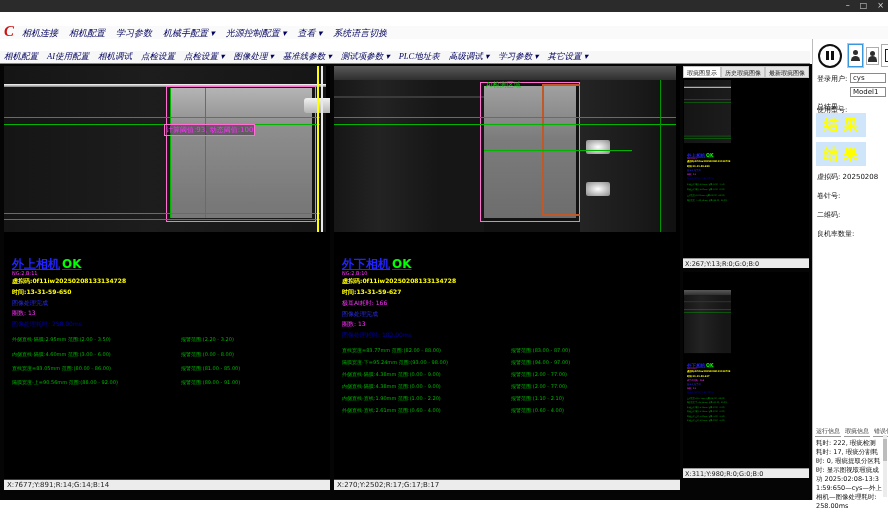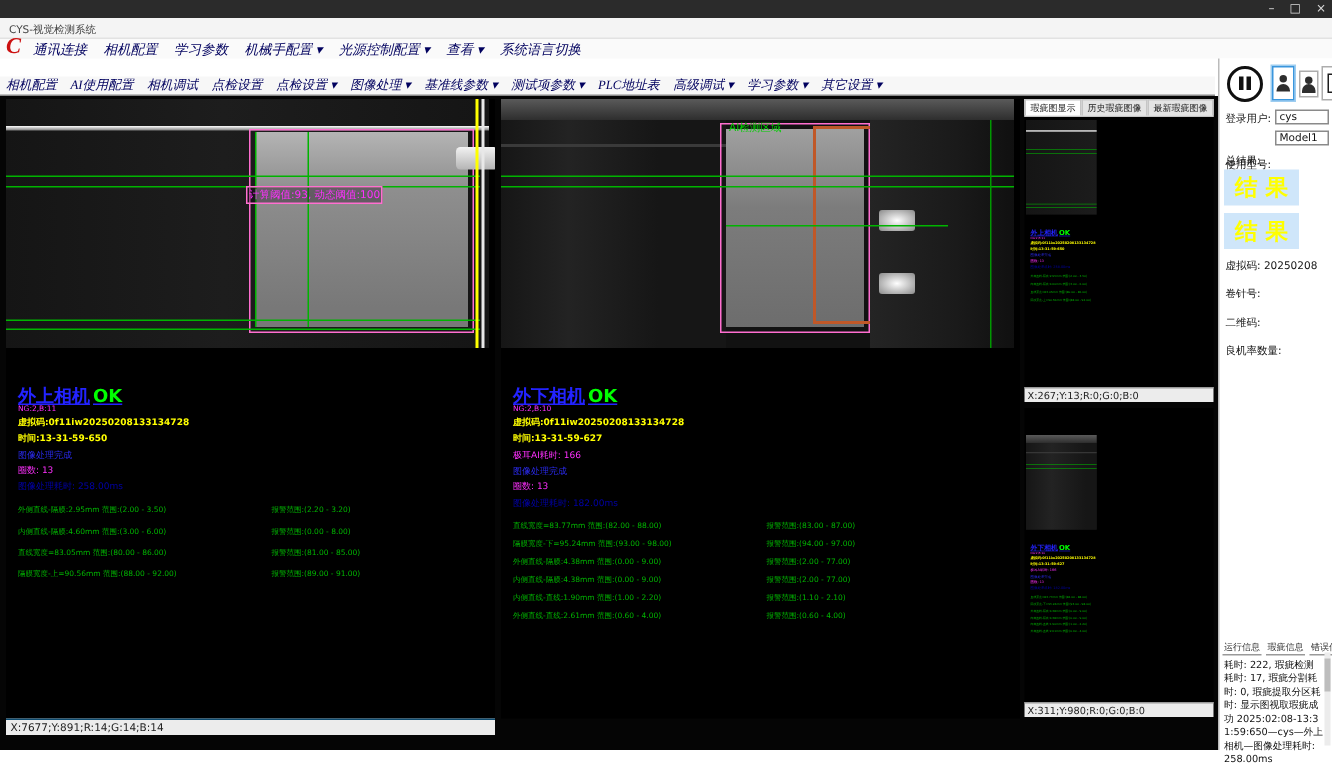--- a/index.html
+++ b/index.html
@@ -116,28 +116,25 @@
 <div id="root">
 
   <div id="osbar">
     <div class="wbtns">
       <span>–</span>
       <span>□</span>
       <span>×</span>
     </div>
   </div>
 
-  <div id="titlerow">
-    <span class="ttl">CYS-视觉检测系统</span>
-  </div>
 
   <div id="menubar">
     <span class="logo">C</span>
     <div class="mitems">
-      <span class="mitem">通讯连接</span>
+      <span class="mitem">相机连接</span>
       <span class="mitem">相机配置</span>
       <span class="mitem">学习参数</span>
       <span class="mitem">机械手配置 ▾</span>
       <span class="mitem">光源控制配置 ▾</span>
       <span class="mitem">查看 ▾</span>
       <span class="mitem">系统语言切换</span>
     </div>
   </div>
 
 
@@ -252,20 +249,21 @@
       </div>
       <div class="mrow" style="top:329px">
         <span class="mlabel">内侧直线-直线:1.90mm 范围:(1.00 - 2.20)</span>
         <span class="malarm">报警范围:(1.10 - 2.10)</span>
       </div>
       <div class="mrow" style="top:341px">
         <span class="mlabel">外侧直线-直线:2.61mm 范围:(0.60 - 4.00)</span>
         <span class="malarm">报警范围:(0.60 - 4.00)</span>
       </div>
     </div>
+    <div class="coordbar">X:270;Y:2502;R:17;G:17;B:17</div>
   </div>
 
   <div id="thumbtabs">
     <span class="ttab sel">瑕疵图显示</span>
     <span class="ttab">历史瑕疵图像</span>
     <span class="ttab">最新瑕疵图像</span>
   </div>
 
   <div class="thumbpanel" style="top:78px; height:190px;">
     <div class="thumb-scale">

